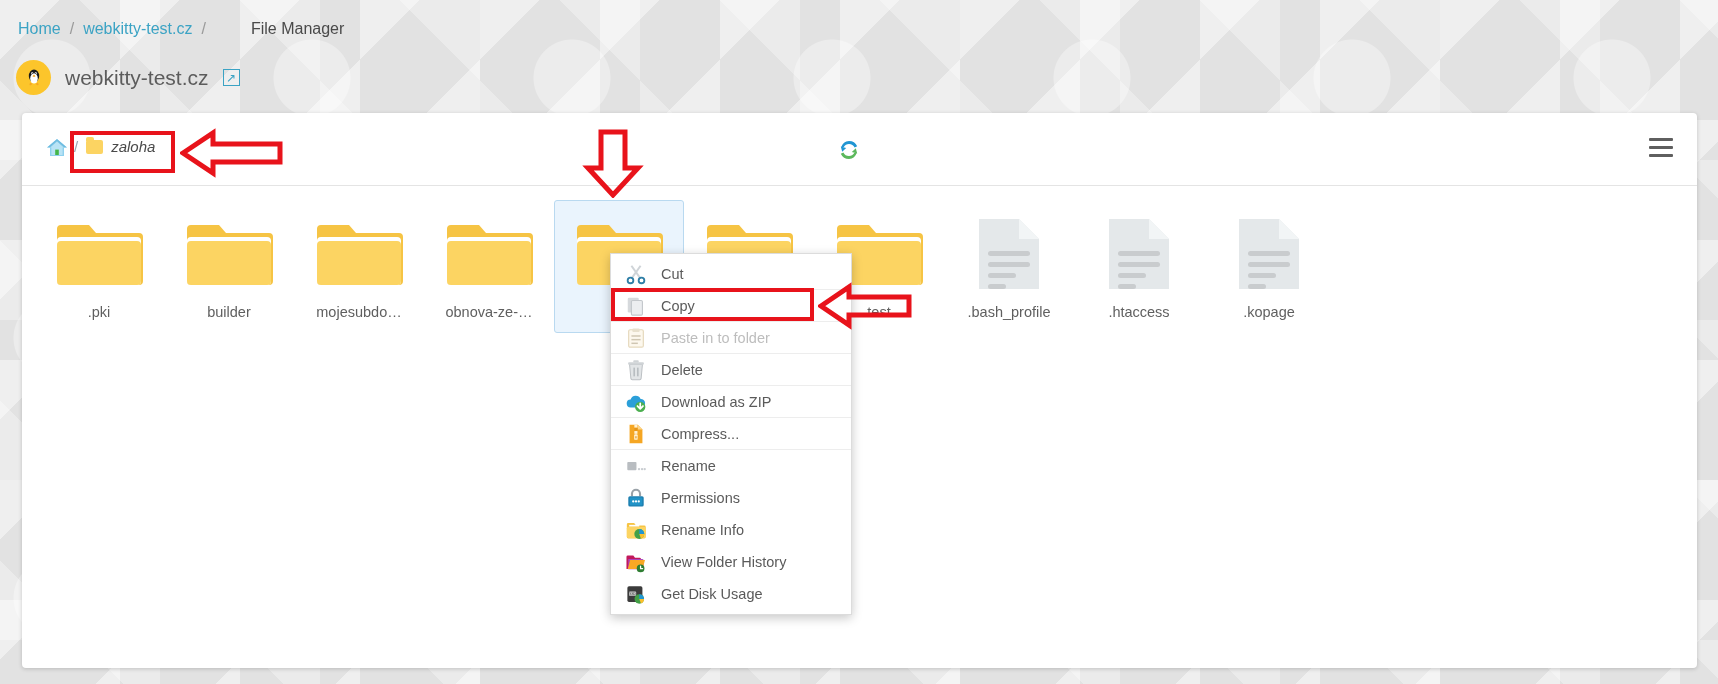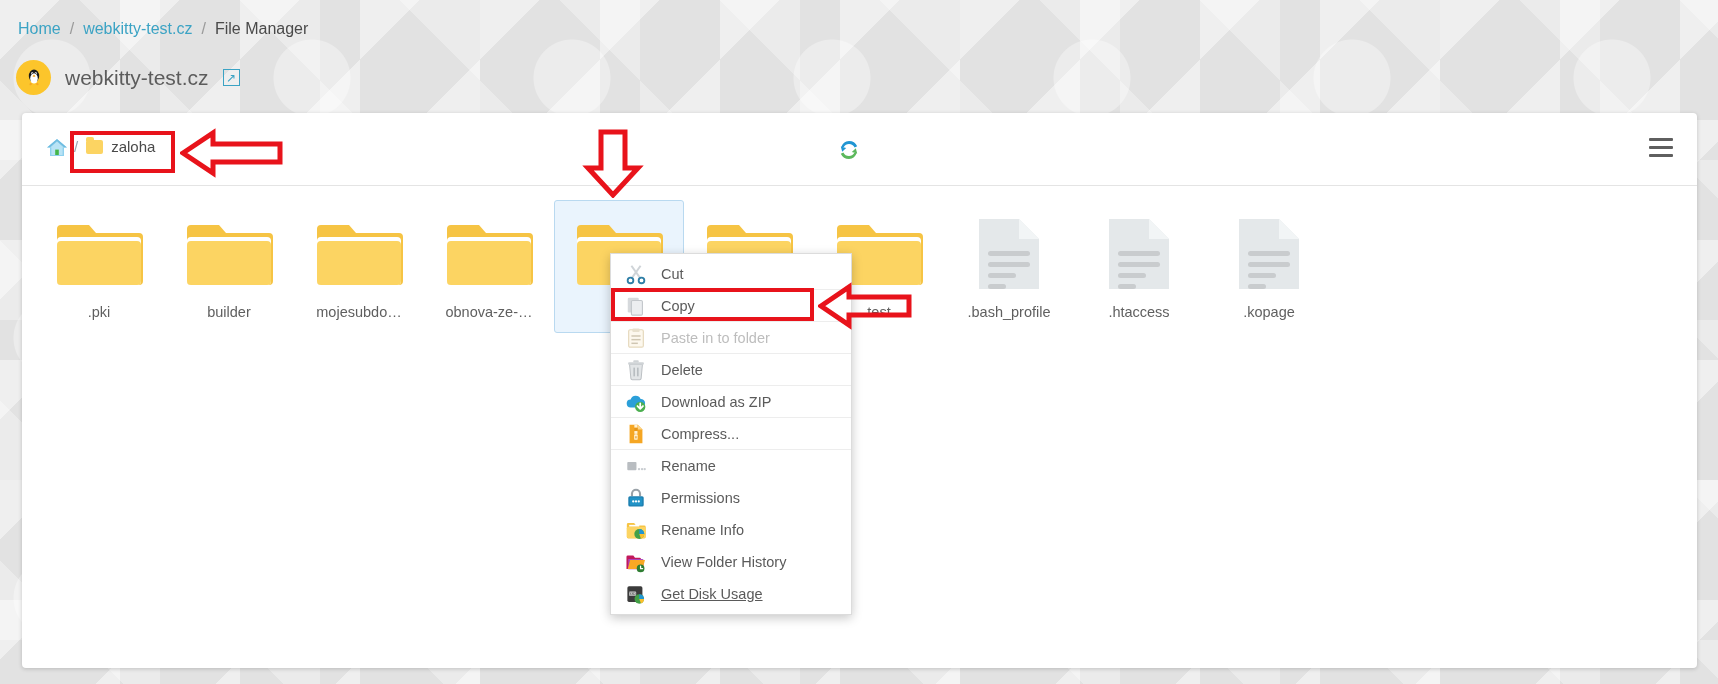--- a/index.html
+++ b/index.html
@@ -25,21 +25,21 @@
     left: 18px; top: 20px;
     font-size: 16px;
     color: #555;
     display: flex;
     align-items: center;
     gap: 9px;
     white-space: nowrap;
   }
   .breadcrumb .crumb-link { color: #3ba3c4; text-decoration: none; cursor: pointer; }
   .breadcrumb .crumb-sep { color: #9a9a9a; }
-  .breadcrumb .crumb-current { color: #4a4a4a; }
+  .breadcrumb .crumb-current { color: #4a4a4a; margin-left: 36px; }
 
   
   .page-title-row {
     position: absolute;
     left: 16px; top: 60px;
     display: flex;
     align-items: center;
     gap: 14px;
   }
   .site-avatar {
@@ -99,21 +99,21 @@
   .path-folder-ico {
     width: 17px; height: 14px;
     background: #fcd462;
     border-radius: 2px;
     position: relative;
   }
   .path-folder-ico::before{
     content:""; position:absolute; left:0; top:-3px;
     width:8px; height:4px; background:#fcd462; border-radius:2px 2px 0 0;
   }
-  .path-name { cursor: pointer; }
+  .path-name { cursor: pointer; font-style: italic; }
 
   .refresh-btn {
     position: absolute; left: 812px; top: 22px;
     width: 30px; height: 30px;
     cursor: pointer;
   }
 
   .hamburger {
     position: absolute; right: 24px; top: 25px;
     width: 24px; height: 19px;
@@ -170,21 +170,21 @@
     align-items: center;
     gap: 13px;
     height: 32px;
     padding: 0 0 0 13px;
     font-size: 14.5px;
     color: #5a5a5a;
     cursor: pointer;
     border-bottom: 1px solid #ededed;
     text-align: center;
   }
-  .menu-item:last-child { border-bottom: none; text-decoration: underline; }
+  .menu-item:last-child { border-bottom: none; }
   .menu-item.no-sep { border-bottom: none; }
   .menu-item.disabled { color: #bdbdbd; cursor: default; }
   .menu-ico { width: 24px; height: 24px; flex: 0 0 24px; display:flex; align-items:center; justify-content:center; }
 
   
   .anno-box {
     position: absolute;
     border: 4px solid #e8131b;
     pointer-events: none;
     z-index: 60;

